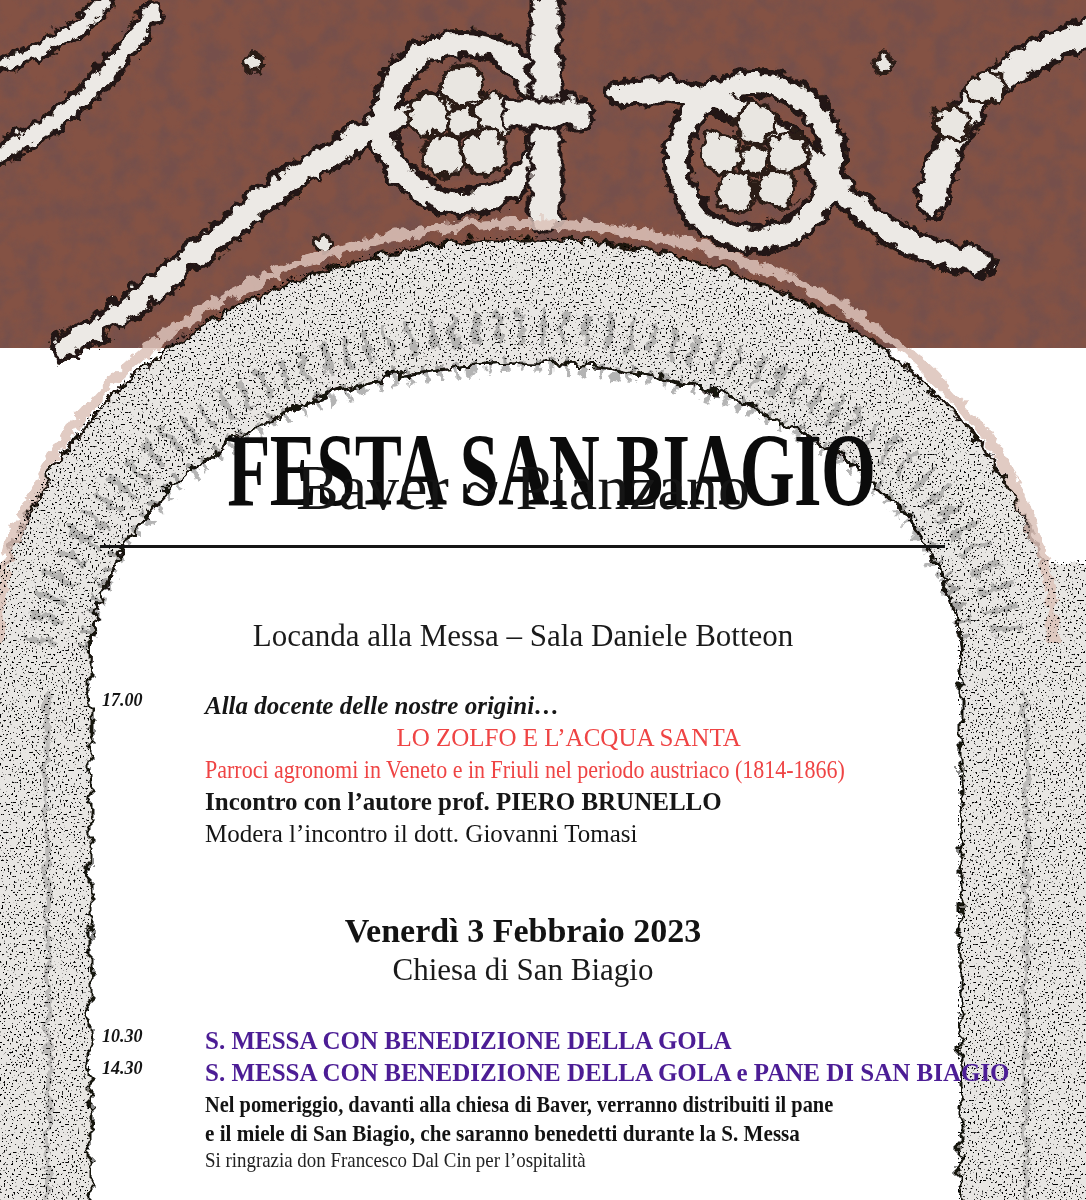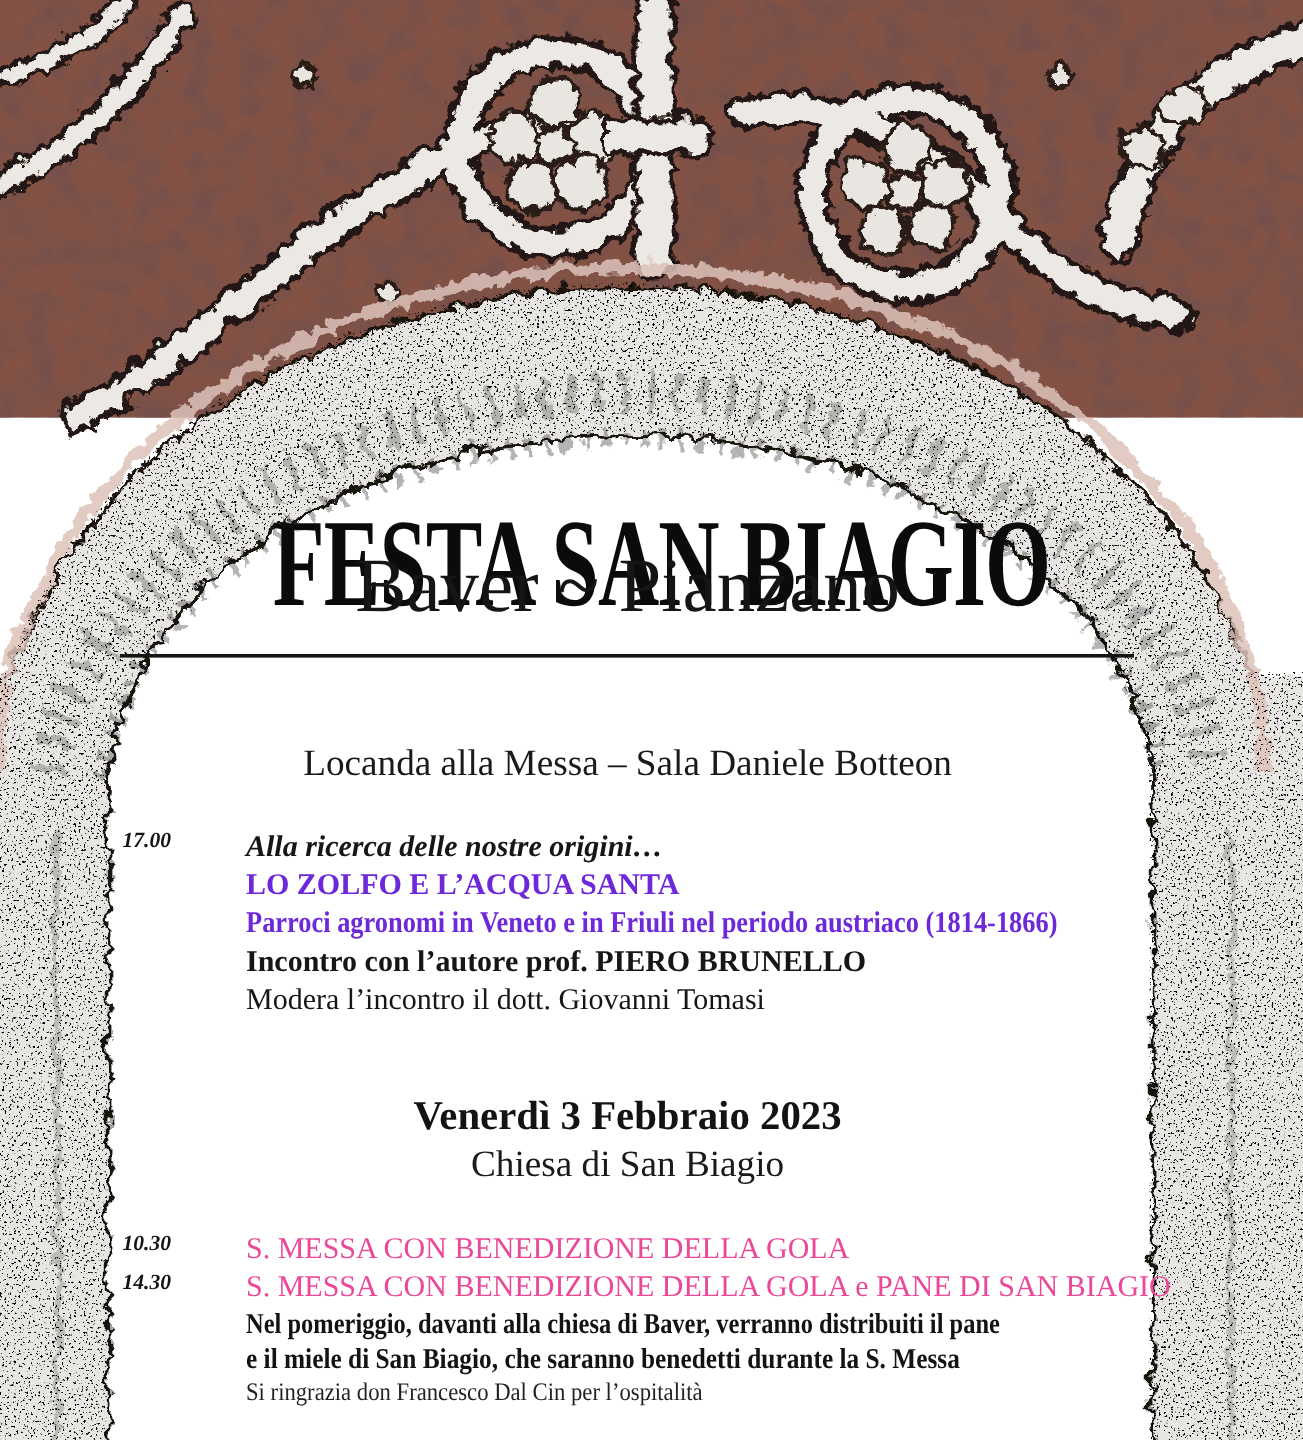--- a/index.html
+++ b/index.html
@@ -26,23 +26,23 @@
   .d2-venue{top:952px;}
 
   .time{position:absolute;left:14px;font-size:18px;font-weight:bold;white-space:nowrap;color:#141414;font-style:italic;}
   .t1{top:690px;}
   .t2{top:1026px;}
   .t3{top:1058px;}
 
   .lines{position:absolute;left:117px;top:690px;}
   .ln{height:32px;line-height:32px;font-size:25px;white-space:nowrap;color:#161616;}
   .it{font-style:italic;font-weight:bold;}
-  .blue{color:#6d28d9;font-weight:bold;}
+  .blue{color:#ef4444;font-weight:normal;text-align:center;}
   .bold{font-weight:bold;}
-  .red{color:#ec4899;font-weight:normal;text-align:center;}
+  .red{color:#4c1d95;font-weight:bold;text-align:center;}
   .redln{position:absolute;left:117px;font-size:25px;line-height:30px;white-space:nowrap;}
   .r1{top:1026px;}
   .r2{top:1058px;}
 
   .notes{position:absolute;left:117px;top:1090px;}
   .note{height:29px;line-height:29px;font-size:24px;font-weight:bold;white-space:nowrap;color:#131313;text-decoration:underline;}
   .thanks{position:absolute;left:117px;top:1148px;font-size:21px;line-height:24px;white-space:nowrap;color:#222;}
   .sx90{display:inline-block;transform:scaleX(.90);transform-origin:left center;}
   .sx88{display:inline-block;transform:scaleX(.88);transform-origin:left center;}
   .sx85{display:inline-block;transform:scaleX(.85);transform-origin:left center;}
@@ -148,21 +148,21 @@
   <div class="content">
 
     <h1 class="ctr title">FESTA SAN BIAGIO</h1>
     <div class="ctr subtitle">Baver ~ Pianzano</div>
     <div class="rule"></div>
 
     <div class="ctr venue d1-venue">Locanda alla Messa – Sala Daniele Botteon</div>
 
     <div class="time t1">17.00</div>
     <div class="lines">
-      <div class="ln it">Alla ricerca delle nostre origini…</div>
+      <div class="ln it">Alla docente delle nostre origini…</div>
       <div class="ln blue">LO ZOLFO E L’ACQUA SANTA</div>
       <div class="ln blue"><span class="sx88">Parroci agronomi in Veneto e in Friuli nel periodo austriaco (1814-1866)</span></div>
       <div class="ln bold">Incontro con l’autore prof. PIERO BRUNELLO</div>
       <div class="ln">Modera l’incontro il dott. Giovanni Tomasi</div>
     </div>
 
     <div class="ctr date-head d2-date">Venerdì 3 Febbraio 2023</div>
     <div class="ctr venue d2-venue">Chiesa di San Biagio</div>
 
     <div class="time t2">10.30</div>

